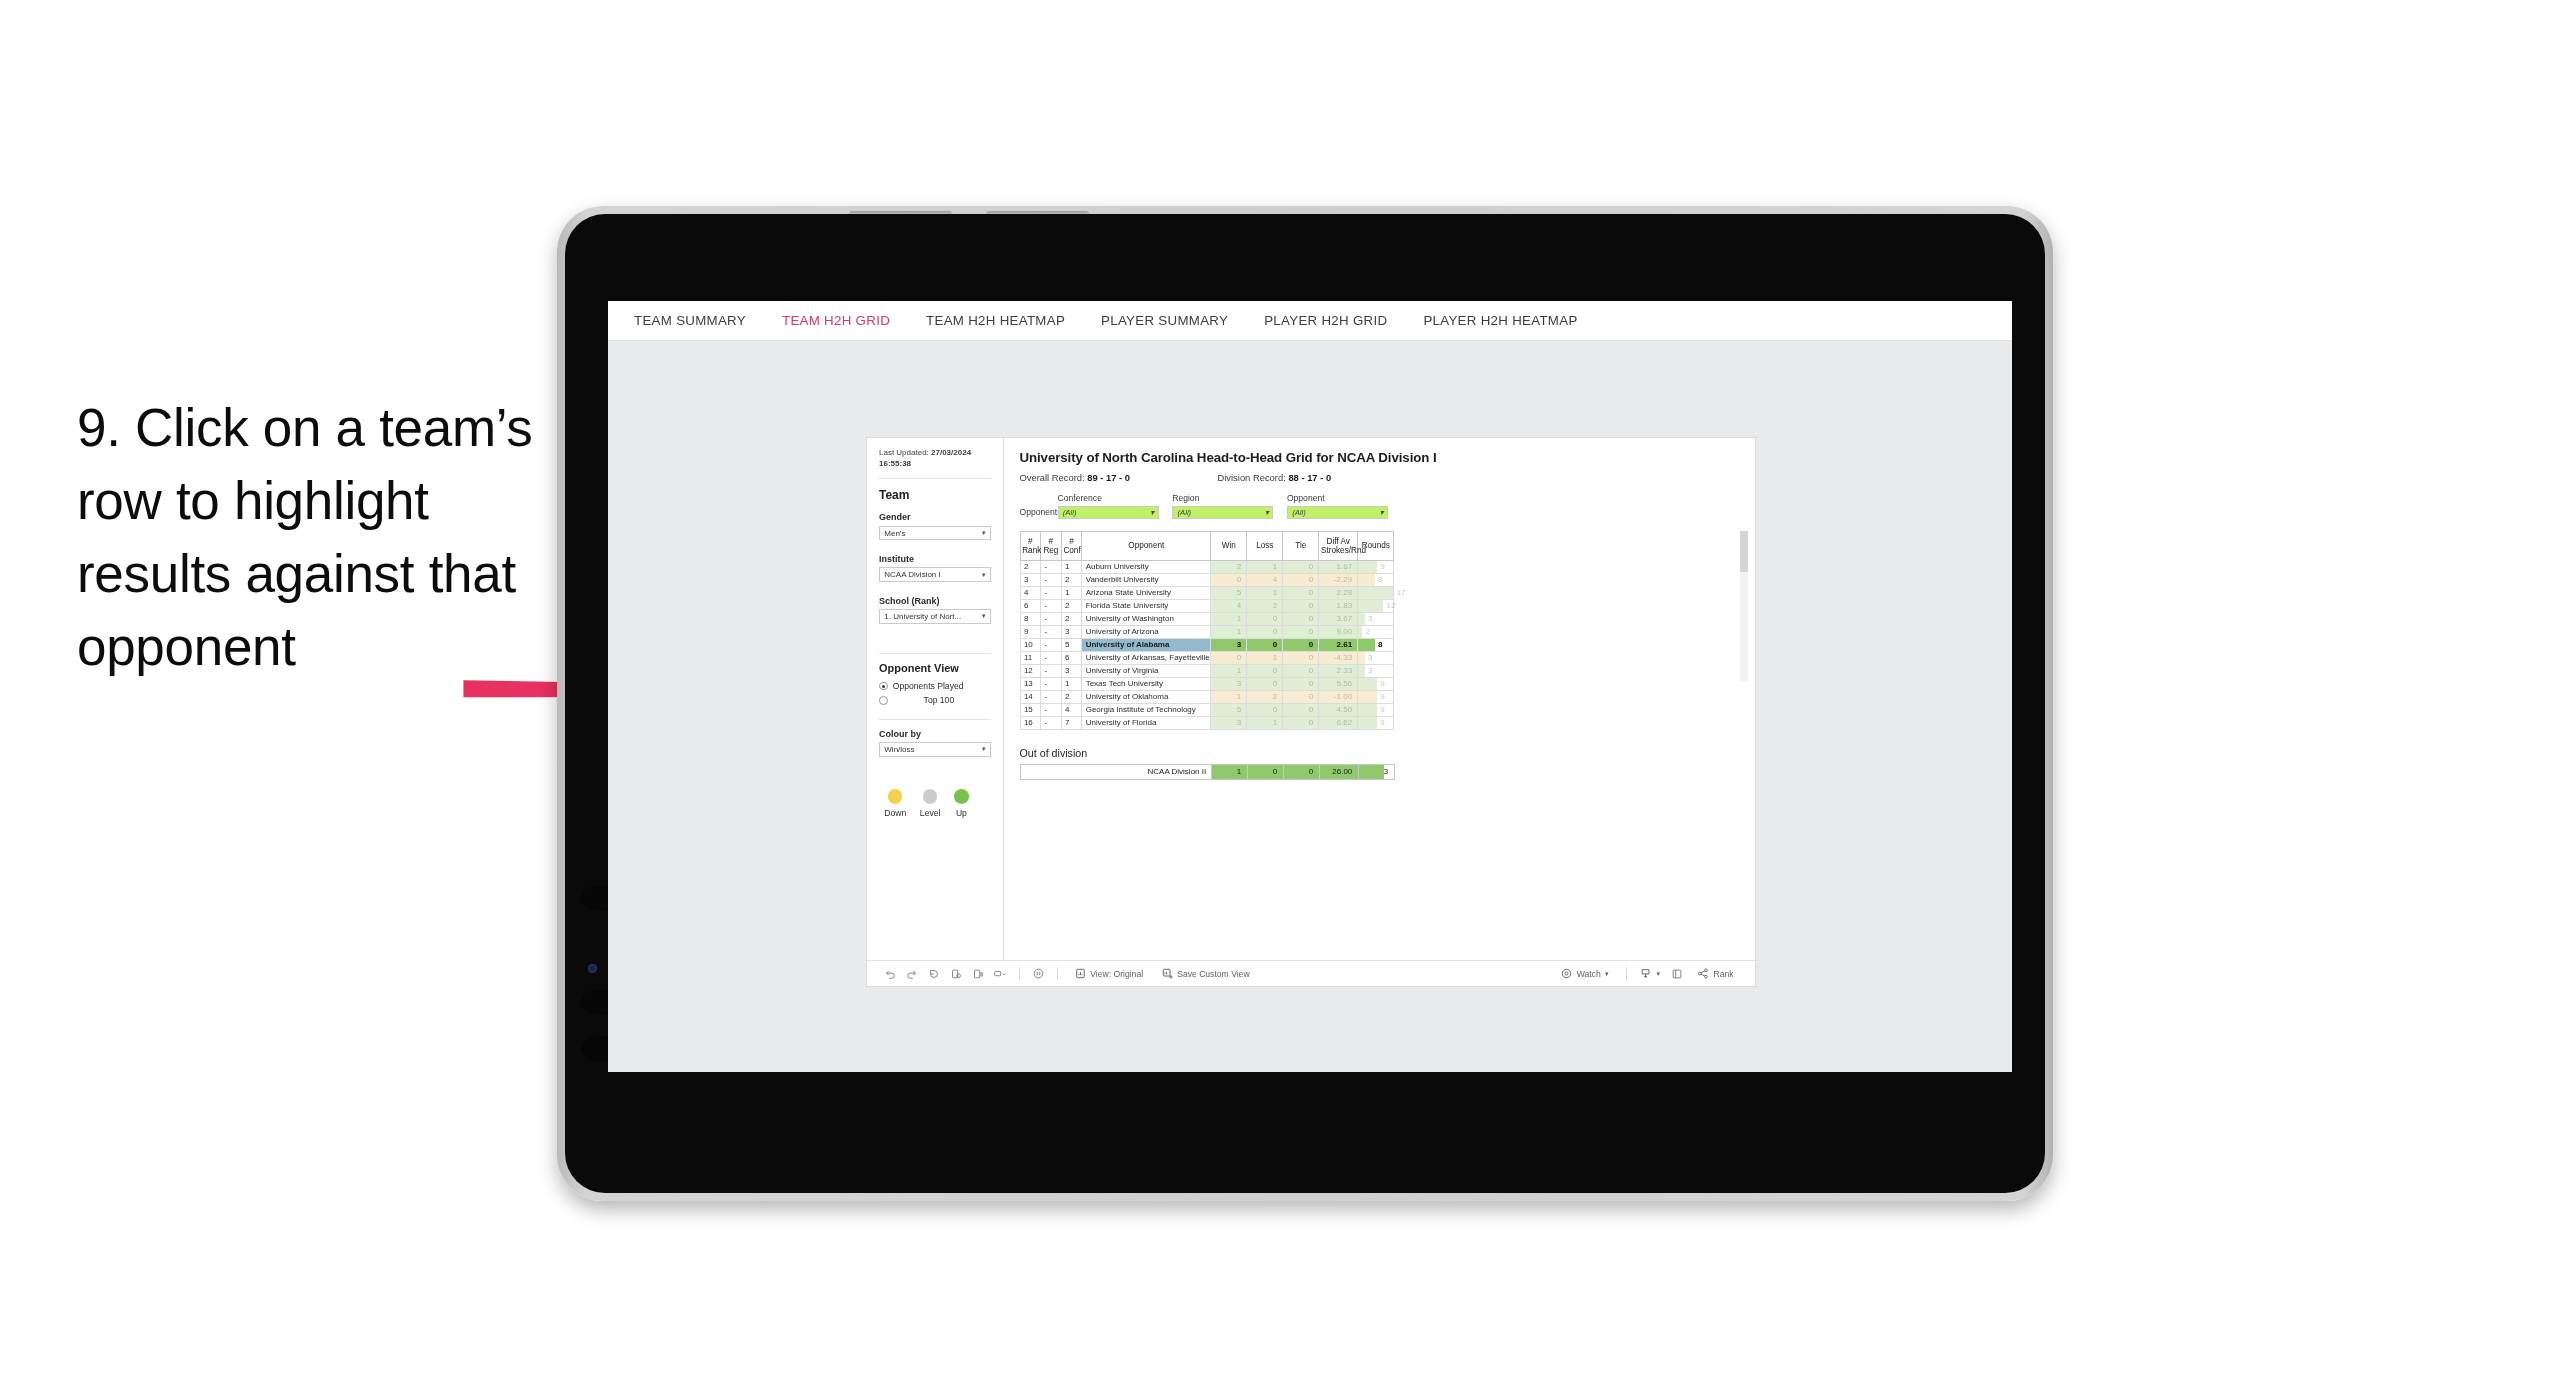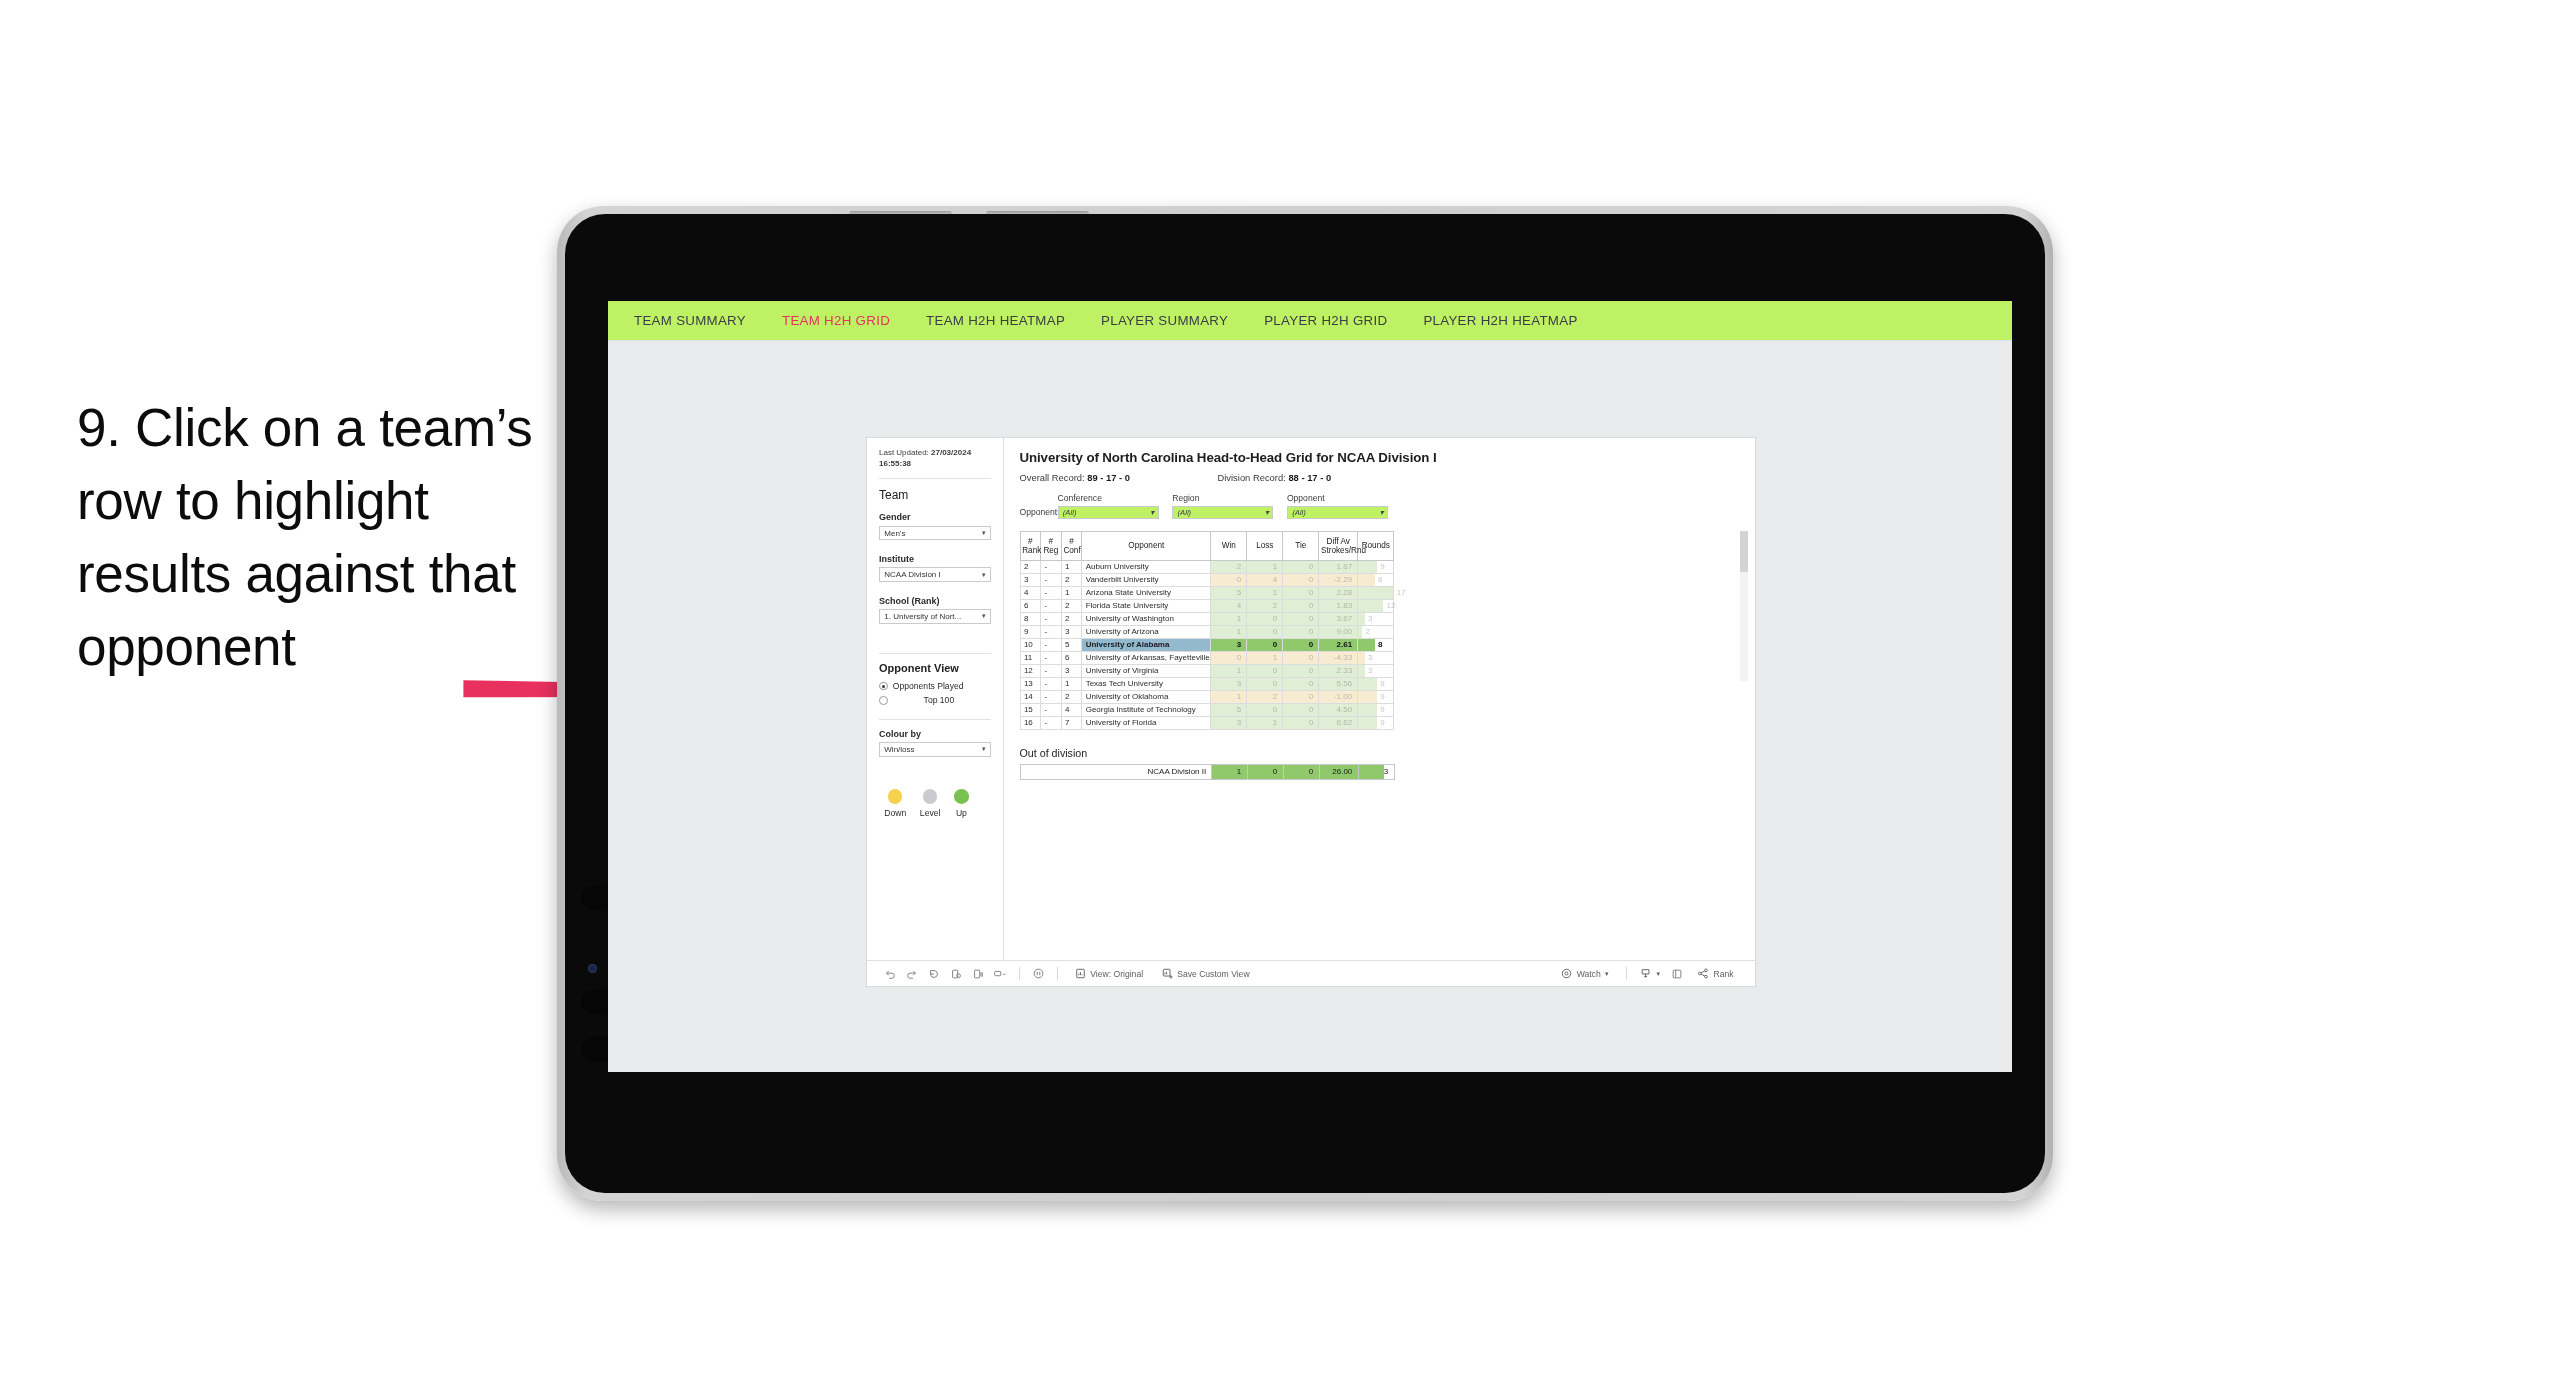--- a/index.html
+++ b/index.html
@@ -98,21 +98,21 @@
   }
   #signout-wrap {
     margin-left: auto; display: flex; align-items: center;
     padding-right: 29px; font-size: 13px; color: #3a3d44;
   }
   #signout-div { color: #b9bbc0; margin-right: 13.7px; }
   #signout-btn { cursor: pointer; }
 
   
   #sub-nav {
-    height: 40px; background: #bef264;
+    height: 40px; background: #ffffff;
     display: flex; align-items: center;
     border-bottom: 0.9px solid #e1e2e4;
     padding-left: 26px;
   }
   .sub-nav-item {
     font-size: 13.3px; color: #3a3d44; margin-right: 36px;
     letter-spacing: 0.3px; cursor: pointer;
   }
   .sub-nav-item.active { color: #e8315f; }
 
@@ -131,21 +131,21 @@
   #sidebar {
     width: 137px; background:#fff;
     border-right: 0.9px solid #dcdde0;
     padding: 10.3px 12px 0 12px;
     font-size: 8.6px; color: #222;
     flex-shrink: 0;
   }
   #last-updated { font-size: 8px; color:#3c3c3c; line-height:1.35; padding-bottom:8.6px; }
   #last-updated b { font-weight: 700; }
   .side-rule { border-top: 0.9px solid #e2e3e5; margin: 0 0 8.6px 0; }
-  .side-h { font-size: 12px; font-weight: 400; color:#222; margin-bottom: 10.3px; }
+  .side-h { font-size: 12px; font-weight: 700; color:#222; margin-bottom: 10.3px; }
   .field-label { font-size: 9px; font-weight: 700; color: #2a2a2a; margin-bottom: 3.4px; }
   .select-box {
     height: 14.6px; border: 0.9px solid #c9cacd; background:#fff;
     display:flex; align-items:center; justify-content:space-between;
     padding: 0 3.4px 0 4.3px; font-size: 8px; color:#333;
     margin-bottom: 13.7px; cursor: pointer;
   }
   .select-box .caret { font-size: 6px; color:#555; }
   .radio-row { display:flex; align-items:center; gap:5.2px; margin-bottom:4.3px; font-size:8.6px; color:#2c2c2c; cursor:pointer; }
   .radio {

